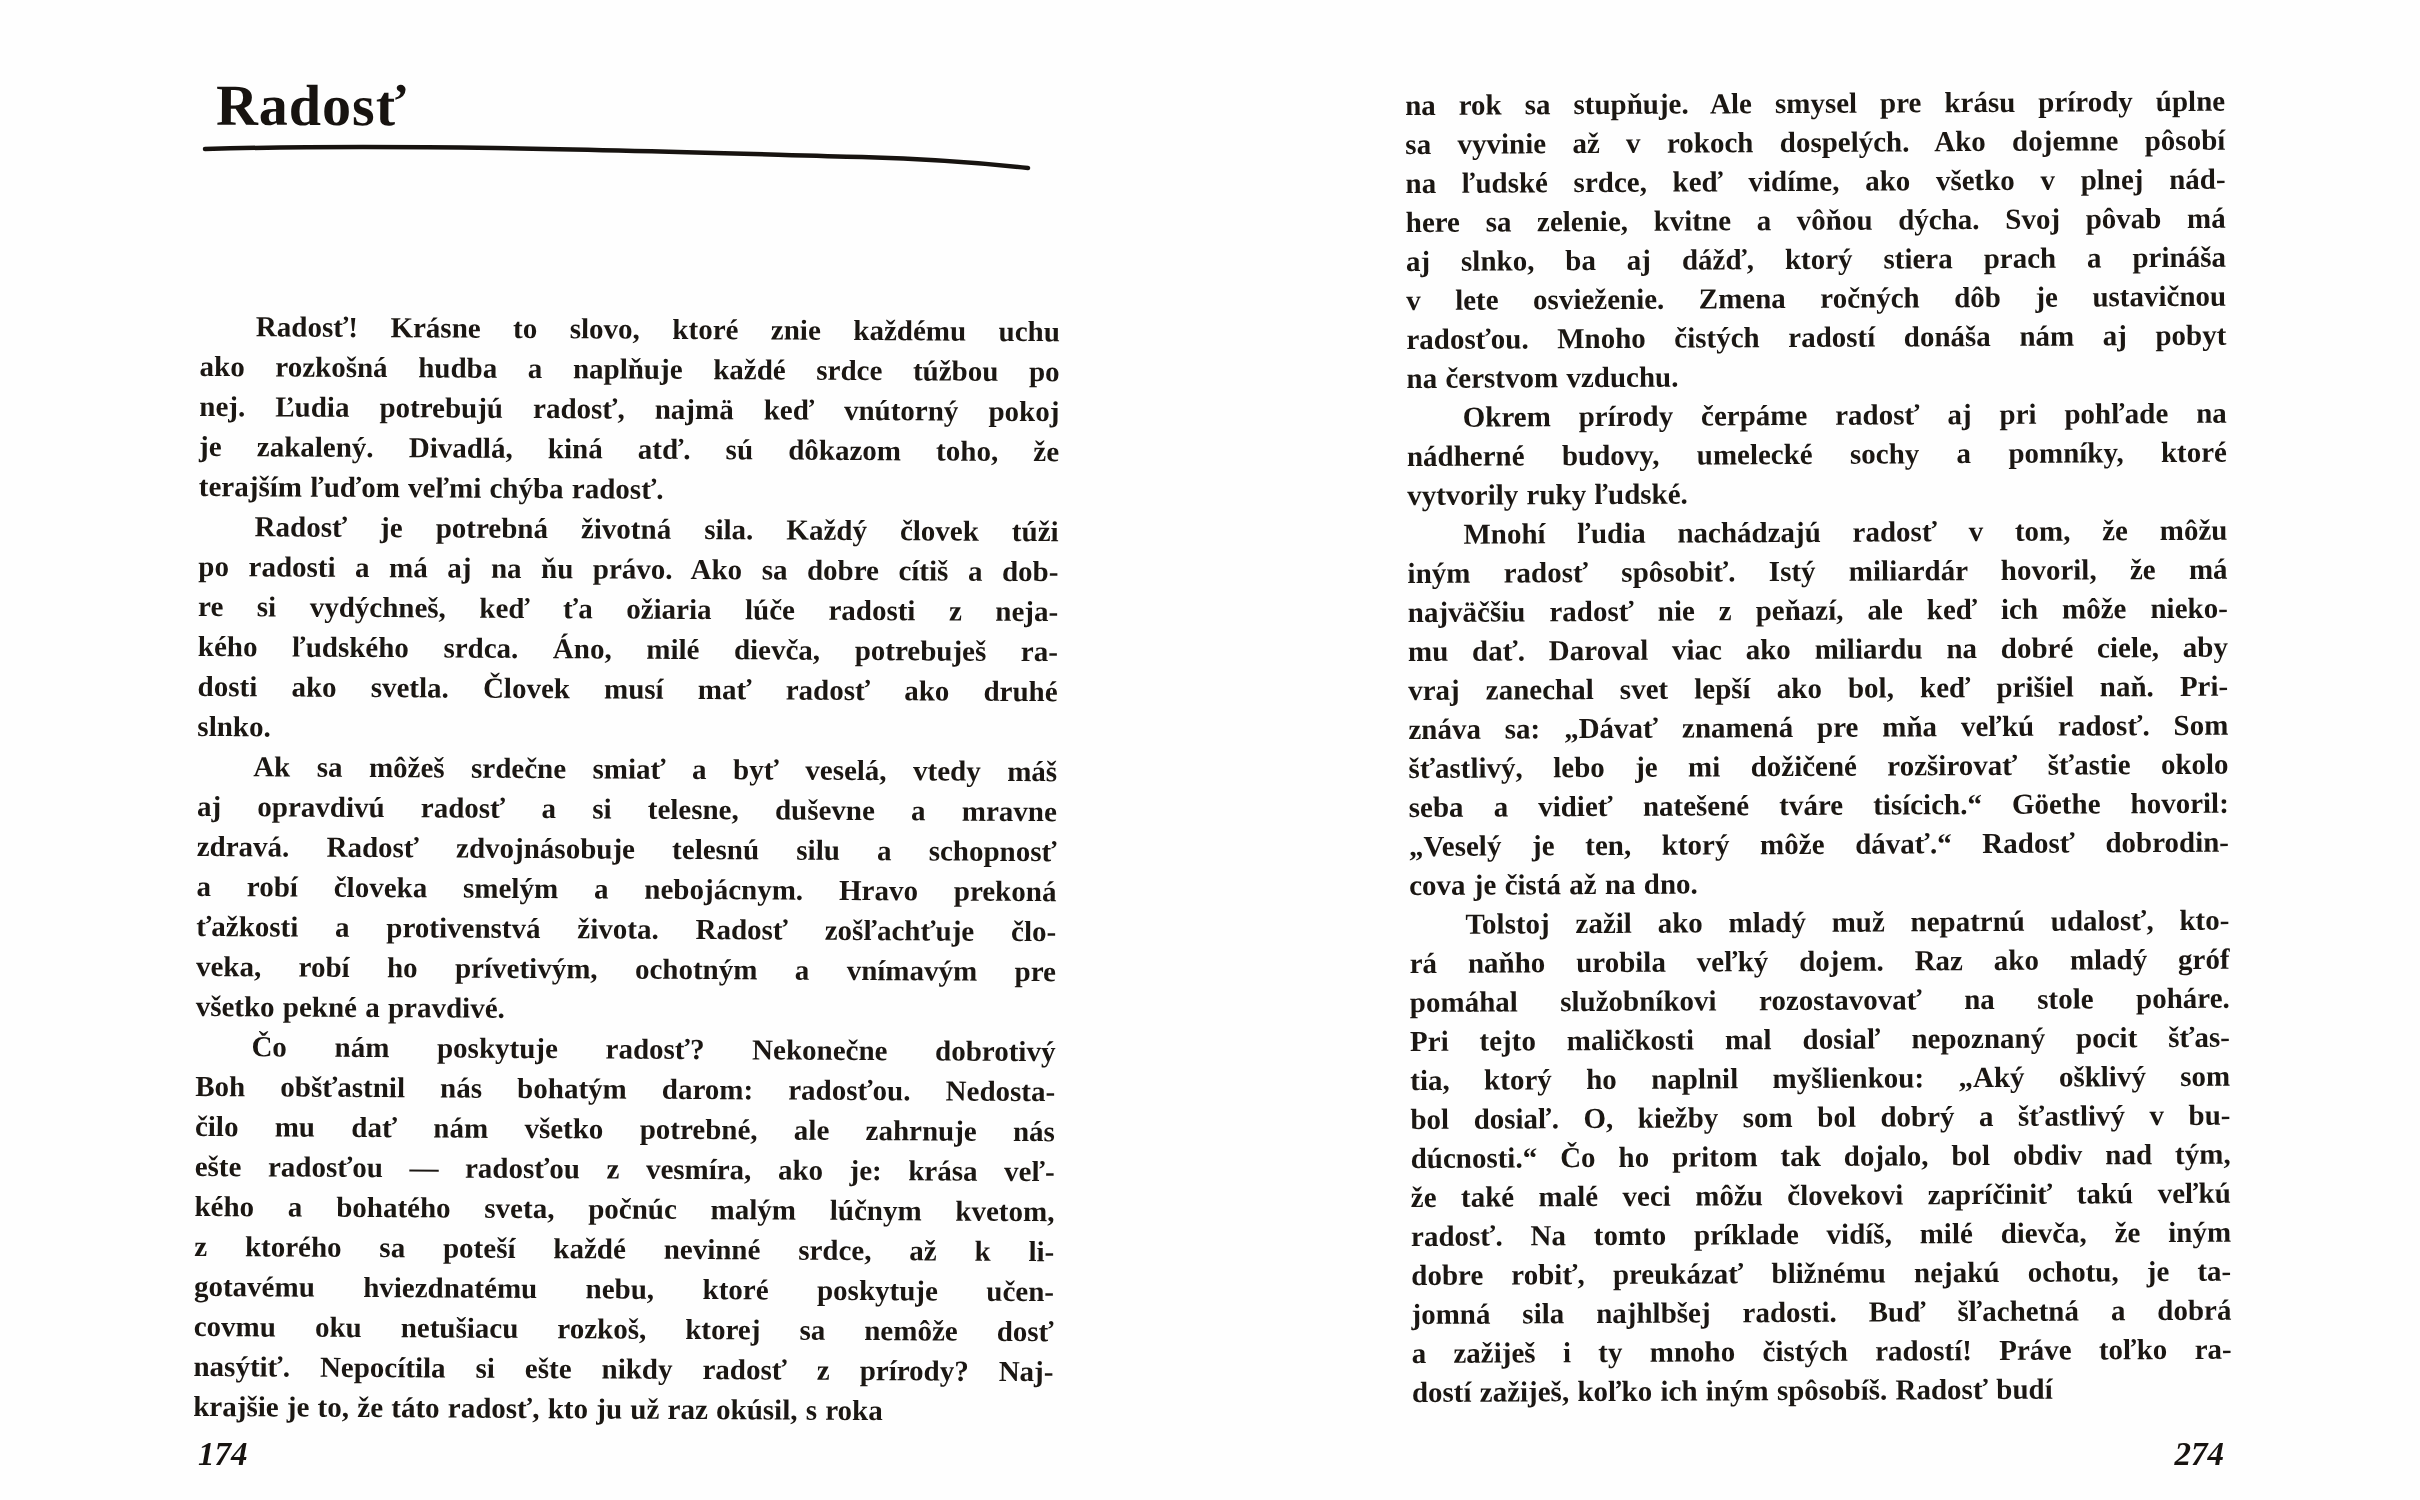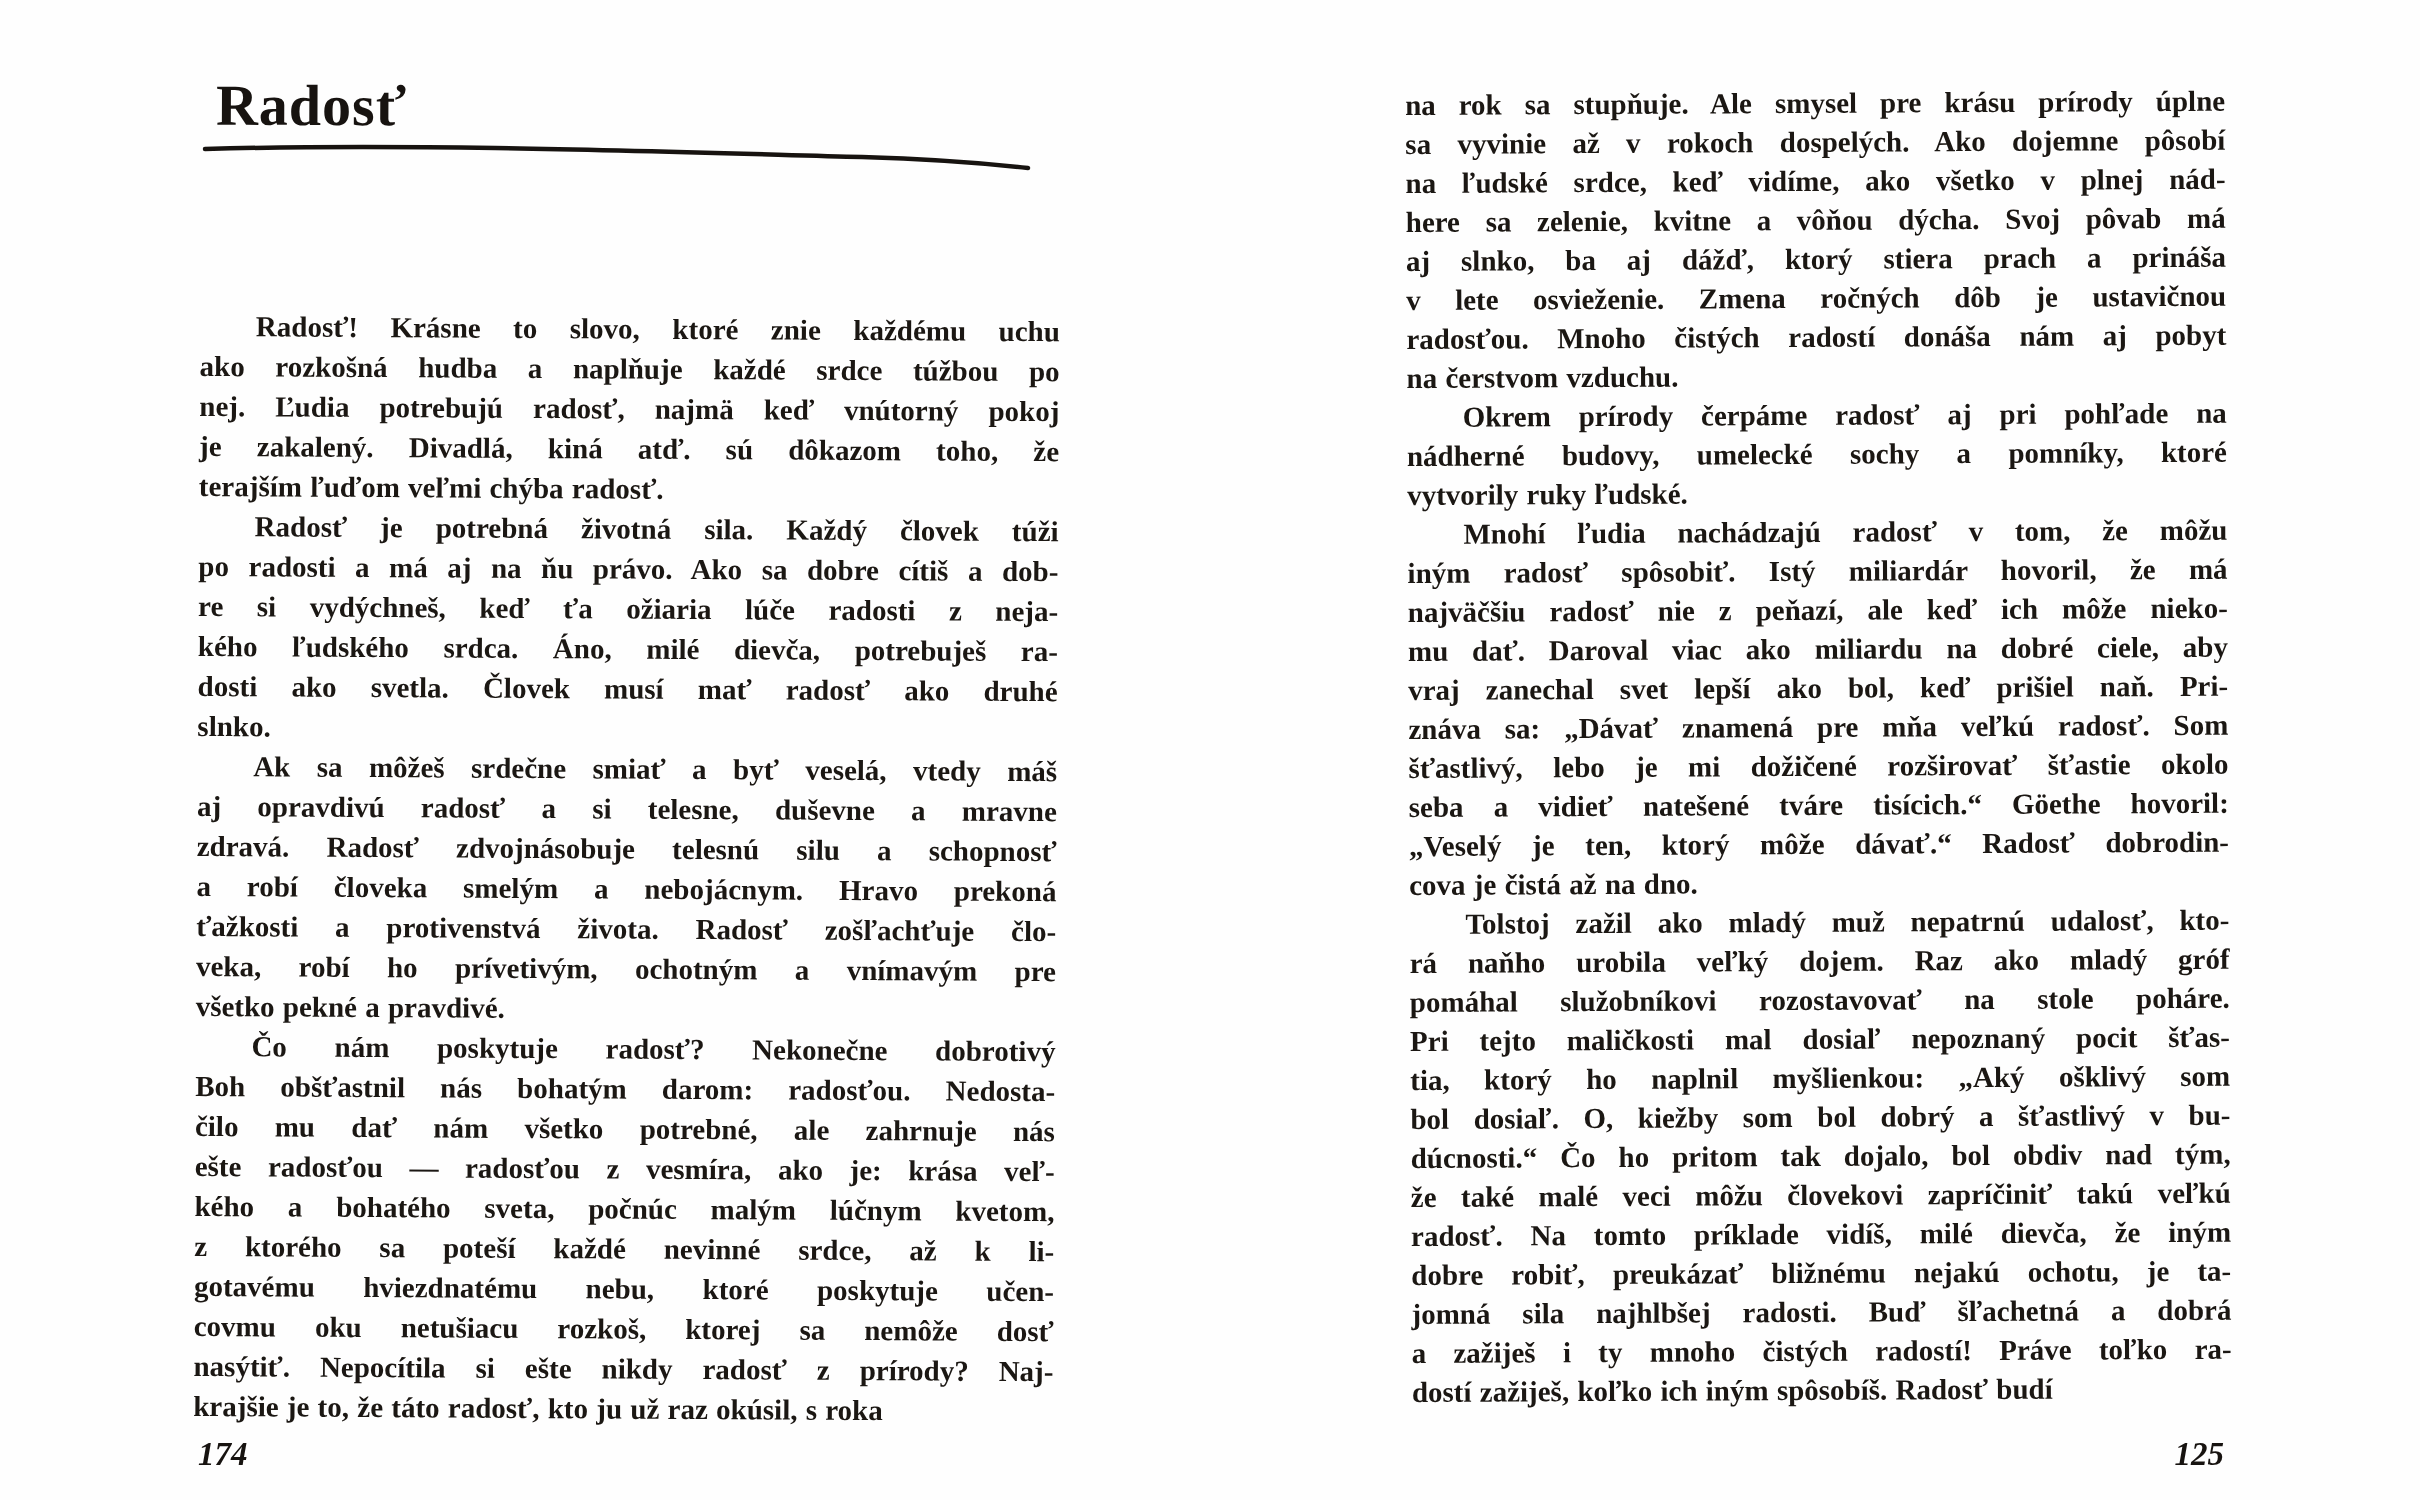--- a/index.html
+++ b/index.html
@@ -170,15 +170,15 @@
         <div class="line">radosť. Na tomto príklade vidíš, milé dievča, že iným</div>
         <div class="line">dobre robiť, preukázať bližnému nejakú ochotu, je ta-</div>
         <div class="line">jomná sila najhlbšej radosti. Buď šľachetná a dobrá</div>
         <div class="line">a zažiješ i ty mnoho čistých radostí! Práve toľko ra-</div>
         <div class="line last">dostí zažiješ, koľko ich iným spôsobíš. Radosť budí</div>
       </div>
     </div>
 
   <div class="page-number pn-left">174</div>
 
-  <div class="page-number pn-right">125</div>
+  <div class="page-number pn-right">274</div>
 
 </div>
 
 </body></html>

